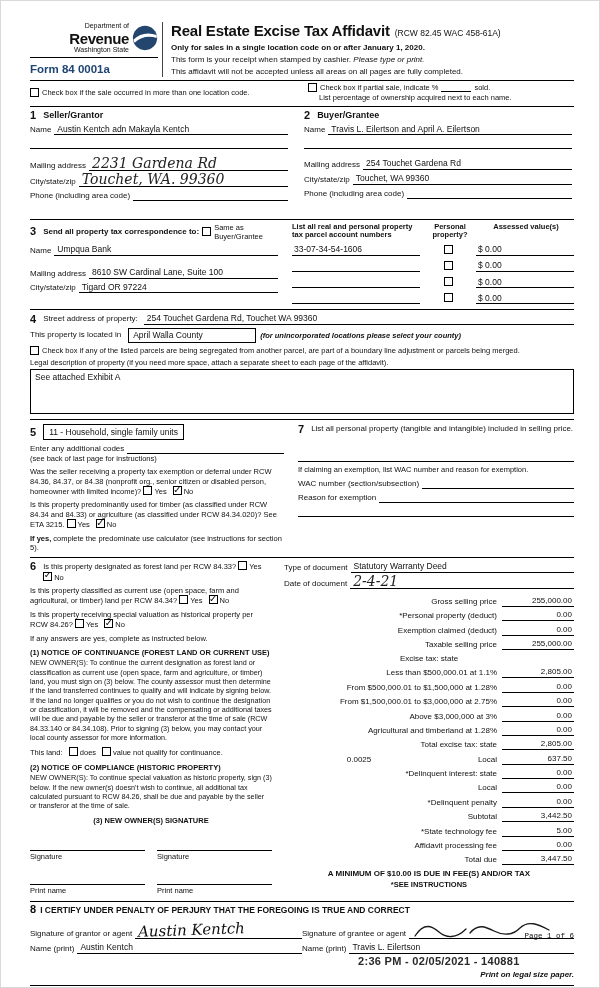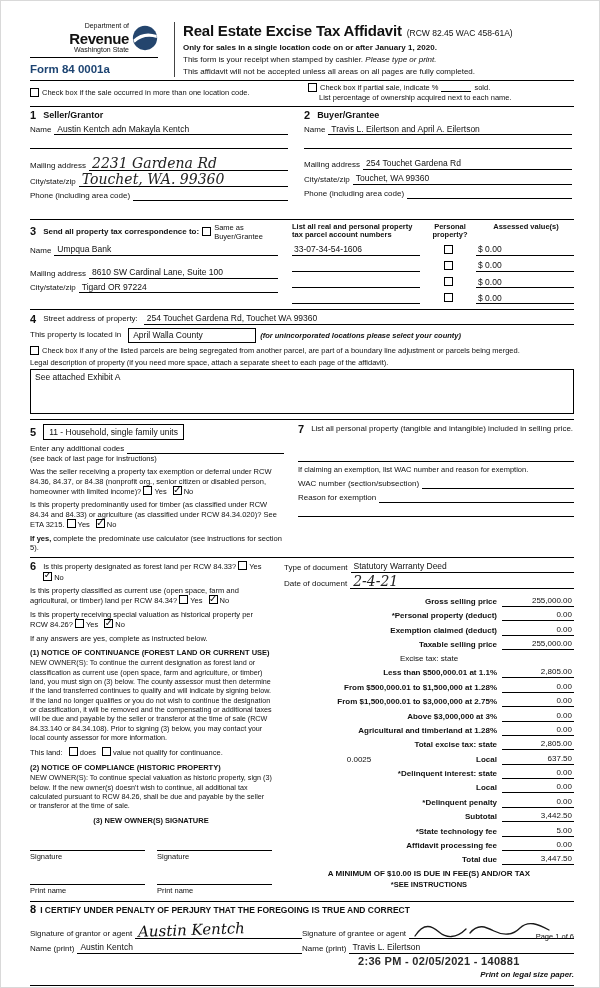--- a/index.html
+++ b/index.html
@@ -4,21 +4,21 @@
 <style>
   html,body{margin:0;padding:0;background:#fff;}
   .page{position:relative;width:600px;height:988px;box-sizing:border-box;overflow:hidden;
         padding:22px 26px 0 30px;background:#fff;color:#111;
         font-family:"Liberation Sans","DejaVu Sans",sans-serif;font-size:8px;line-height:1.25;
         box-shadow:inset 0 0 0 1px #d9d9d9;}
   .b{font-weight:bold}.it{font-style:italic}
   .sec{border-bottom:1px solid #000;}
   
   .hdr{display:flex;align-items:stretch;border-bottom:1.5px solid #000;padding-bottom:3px;}
-  .hdr-left{width:128px;border-right:1.5px solid #444;padding-right:16px;display:flex;flex-direction:column;flex:none;}
+  .hdr-left{width:128px;border-right:1.5px solid #444;padding-right:4px;display:flex;flex-direction:column;flex:none;}
   .logo-row{display:flex;align-items:center;gap:3px;border-bottom:1px solid #000;padding-bottom:2px;}
   .logo-txt{flex:1;text-align:right;}
   .dept{font-size:7px;}
   .revenue{font-size:15px;font-weight:bold;letter-spacing:-0.4px;line-height:1;}
   .wastate{font-size:7px;}
   .logo-mark{width:26px;height:26px;flex:none;}
   .form-num{font-size:11.5px;font-weight:bold;color:#1d4472;padding-top:4px;}
   .hdr-right{flex:1;padding-left:8px;}
   .title-line{display:flex;align-items:baseline;gap:5px;white-space:nowrap;}
   .title{font-size:15px;font-weight:bold;letter-spacing:-0.2px;}
@@ -86,39 +86,39 @@
   .notice-title{font-weight:bold;font-size:7.5px;margin-top:5px;}
   .notice-body{font-size:7.2px;line-height:1.3;margin-top:1px;}
   .landq{margin-top:5px;}
   .dep-row{display:flex;gap:12px;margin-top:12px;}
   .ulcell{box-sizing:border-box;}
   .w60{width:60%;}.w35{width:34%;}.w48{width:48%;}
   .uline{border-bottom:1px solid #000;height:11px;}
   .ullabel{font-size:7.5px;margin-top:1px;}
   .center{text-align:center;}
   .mr{display:flex;align-items:flex-end;margin-top:3.4px;}
-  .ml{flex:1;text-align:right;font-size:8px;padding-right:5px;white-space:nowrap;font-weight:bold;}
+  .ml{flex:1;text-align:right;font-size:8px;padding-right:5px;white-space:nowrap;}
   .mv{width:68px;text-align:right;border-bottom:1px solid #000;font-size:8px;padding:0 2px;flex:none;}
   .mpfx{width:150px;text-align:center;font-size:8px;flex:none;}
   .mhdr{text-align:center;font-size:8px;margin-top:4px;}
   .min-note{text-align:center;font-size:8px;margin-top:4px;}
   .min-note2{text-align:center;font-size:7.5px;margin-top:1px;}
   
   .s8{min-height:84px;padding:2px 0 5px 0;box-sizing:border-box;}
   .s8-head{display:flex;align-items:baseline;}
   .s8title{font-size:8.5px;}
   .s8cols{display:flex;margin-top:2px;}
   .s8col{flex:1;}
   .sigrow{display:flex;align-items:flex-end;margin-top:2px;min-height:20px;}
   .sigfill{position:relative;}
   .sig-hw{font-family:"DejaVu Serif",serif;font-style:italic;font-size:15px;line-height:0.8;display:inline-block;transform:rotate(-2deg);white-space:nowrap;}
   .scribble{display:block;margin-bottom:-3px;}
   .stamp{position:absolute;left:358px;top:955px;font-size:11px;font-weight:bold;color:#2a2a2a;letter-spacing:0.3px;}
   .legalnote{position:absolute;right:26px;top:970px;font-size:8px;font-weight:bold;font-style:italic;}
-  .pageno{position:absolute;right:26px;top:932px;font-size:7.5px;}
+  .pageno{position:absolute;right:26px;top:932px;font-size:7.5px;font-family:Liberation Mono, monospace;}
 </style>
 </head>
 <body>
 
 <div class="page">
 
   <div class="hdr">
     <div class="hdr-left">
       <div class="logo-row">
         <div class="logo-txt">

